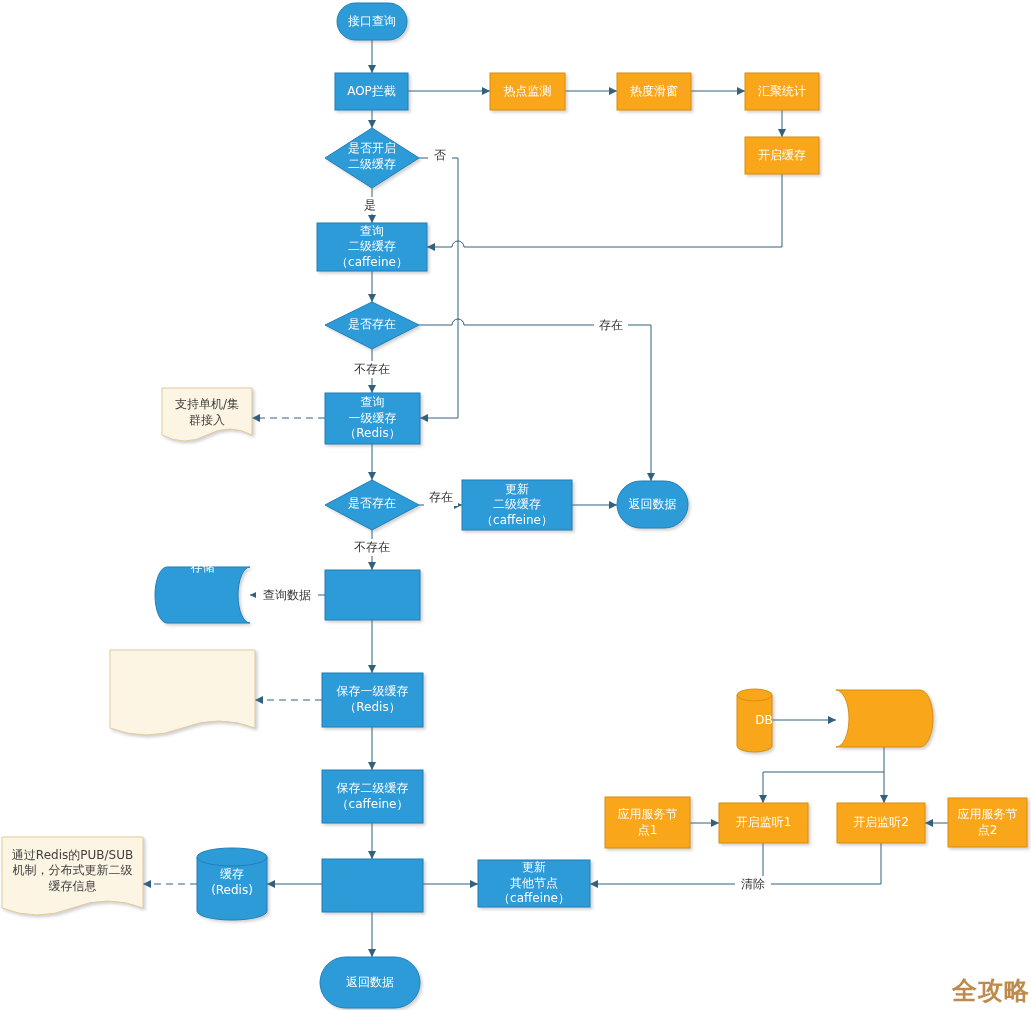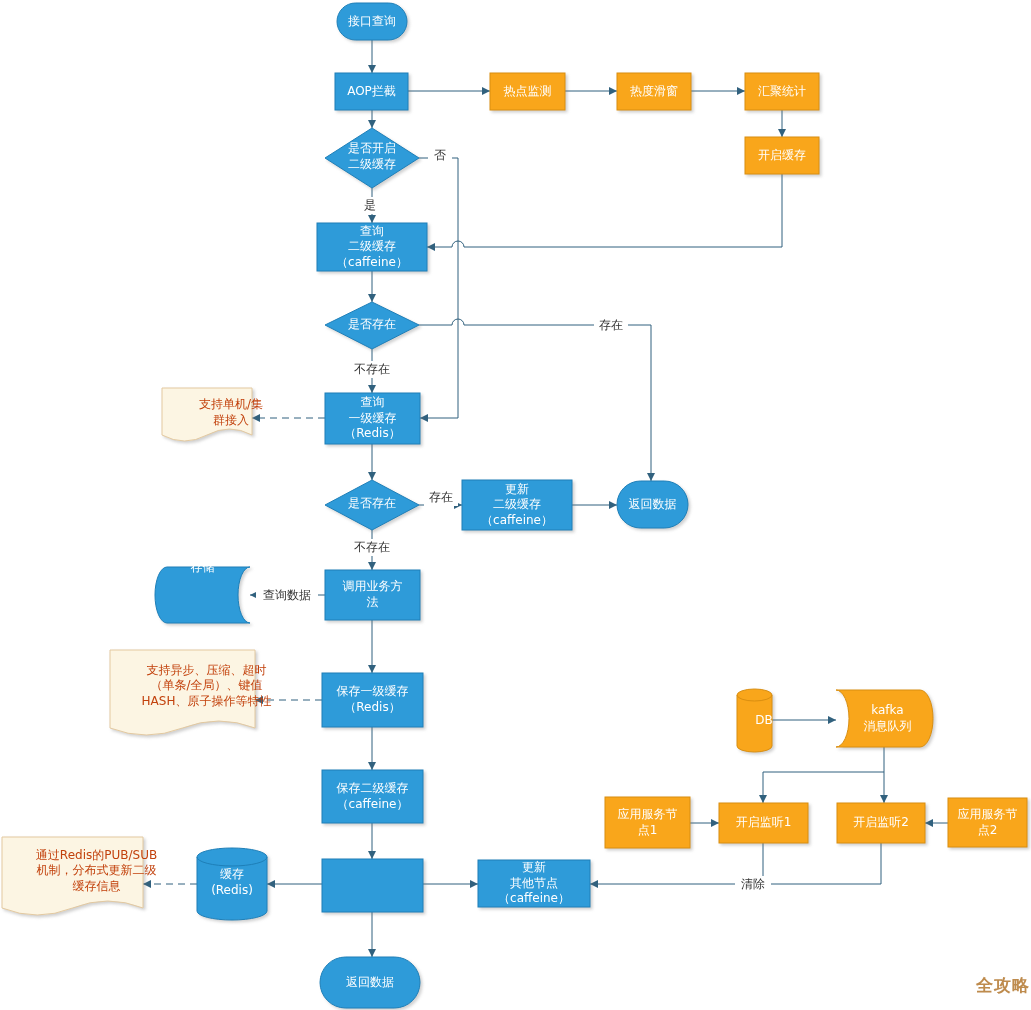--- a/index.html
+++ b/index.html
@@ -10,24 +10,24 @@
   .blue{fill:#2E9BD9;stroke:#1E7FB8;stroke-width:1;}
   .orange{fill:#F9A61B;stroke:#D98E10;stroke-width:1;}
   .note{fill:#FCF5E3;stroke:#E3C9A0;stroke-width:1;}
   .edge{fill:none;stroke:#31617E;stroke-width:1;}
   .dashed{stroke-dasharray:7 5;}
   .rim{fill:none;stroke:#D98E10;stroke-width:1;}
   .rimb{fill:none;stroke:#1E7FB8;stroke-width:1;}
   .node{position:absolute;display:flex;align-items:center;justify-content:center;
         text-align:center;font-size:12px;line-height:1.3;white-space:pre-line;
         color:#ffffff;z-index:2;}
-  .note-text{color:#c2410c;padding-left:24px;}
+  .note-text{color:#404040;}
   .label{position:absolute;font-size:12px;line-height:17px;color:#333333;background:#ffffff;
          z-index:3;text-align:center;white-space:pre-line;padding:0 1px;}
-  .watermark{position:absolute;left:952px;top:974px;width:78px;font-size:17px;font-weight:bold;
+  .watermark{position:absolute;left:952px;top:974px;width:78px;font-size:25px;font-weight:bold;
              color:#BE8B4D;z-index:4;letter-spacing:1px;text-align:right;}
 </style>
 </head>
 <body>
 
 <div class="canvas">
 
   <svg class="underlay" width="1031" height="1010" viewBox="0 0 1031 1010">
     <defs>
       <marker id="arr" markerWidth="10" markerHeight="10" refX="8" refY="4" orient="auto" markerUnits="userSpaceOnUse">
@@ -124,41 +124,34 @@
 （Redis）</div>
   <div class="node note-text" style="left:162px;top:390px;width:90px;height:46px">支持单机/集
 群接入</div>
   <div class="node" style="left:325px;top:478px;width:94px;height:52px">是否存在</div>
   <div class="node" style="left:462px;top:480px;width:110px;height:50px">更新
 二级缓存
 （caffeine）</div>
   <div class="node" style="left:617px;top:481px;width:71px;height:47px">返回数据</div>
   <div class="node" style="left:157px;top:534px;width:91px;height:52px">ES/DB
 存储</div>
-  <div class="node" style="left:325px;top:570px;width:95px;height:50px">调用业务方
-法</div>
-  <div class="node note-text" style="left:110px;top:652px;width:145px;height:68px">支持异步、压缩、超时
-（单条/全局）、键值
-HASH、原子操作等特性</div>
   <div class="node" style="left:322px;top:673px;width:101px;height:54px">保存一级缓存
 （Redis）</div>
   <div class="node" style="left:322px;top:770px;width:101px;height:53px">保存二级缓存
 （caffeine）</div>
   <div class="node" style="left:320px;top:957px;width:100px;height:51px">返回数据</div>
   <div class="node" style="left:197px;top:852px;width:70px;height:62px">缓存
 (Redis)</div>
   <div class="node note-text" style="left:2px;top:841px;width:141px;height:60px">通过Redis的PUB/SUB
 机制，分布式更新二级
 缓存信息</div>
   <div class="node" style="left:478px;top:860px;width:112px;height:47px">更新
 其他节点
 （caffeine）</div>
   <div class="node" style="left:737px;top:692px;width:54px;height:58px">DB</div>
-  <div class="node" style="left:842px;top:690px;width:91px;height:57px">kafka
-消息队列</div>
   <div class="node" style="left:605px;top:797px;width:85px;height:51px">应用服务节
 点1</div>
   <div class="node" style="left:719px;top:803px;width:89px;height:40px">开启监听1</div>
   <div class="node" style="left:837px;top:803px;width:88px;height:40px">开启监听2</div>
   <div class="node" style="left:948px;top:798px;width:79px;height:49px">应用服务节
 点2</div>
 
   <div class="label" style="left:428px;top:147px;width:22px">否</div>
   <div class="label" style="left:359px;top:197px;width:20px">是</div>
   <div class="label" style="left:594px;top:317px;width:32px">存在</div>

